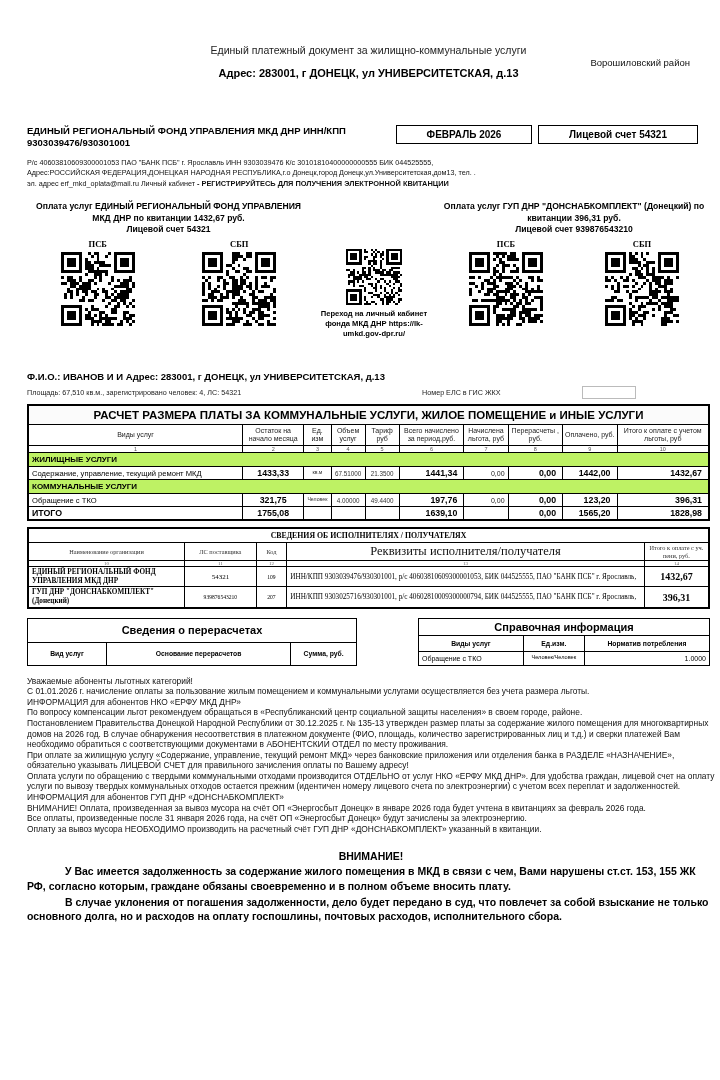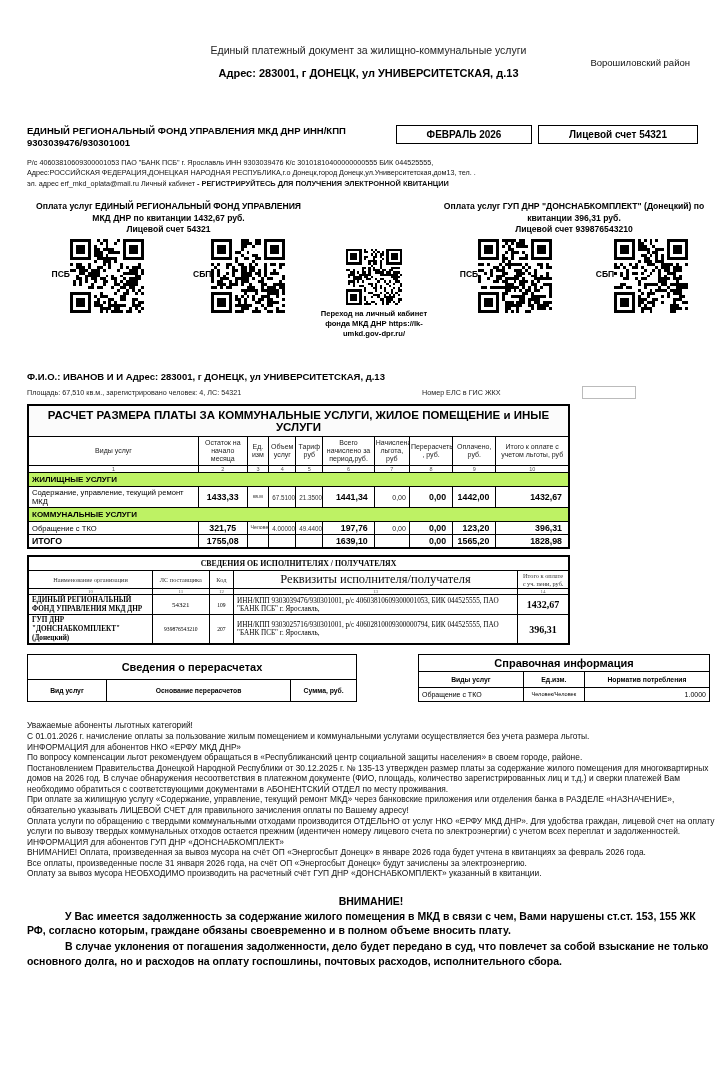--- a/index.html
+++ b/index.html
@@ -22,34 +22,34 @@
   .requisites{margin-top:9px;font-size:7.2px;line-height:1.45;color:#111;}
   .requisites b{font-size:7.4px;}
 
   .pay-section{display:flex;margin-top:12px;}
   .pay-col{display:flex;flex-direction:column;align-items:center;}
   .pay-left{width:283px;}
   .pay-mid{width:128px;padding-top:48px;}
   .pay-right{width:272px;}
   .pay-text{font-weight:bold;font-size:8.6px;text-align:center;line-height:1.3;}
   .qr-pair{display:flex;justify-content:space-around;width:100%;margin-top:4px;}
-  .qr-unit{display:flex;flex-direction:row;align-items:center;}
+  .qr-unit{display:flex;flex-direction:column;align-items:center;font-family:Liberation Serif, serif;}
   .qr-label{font-weight:bold;font-size:8.5px;margin-bottom:3px;}
   .qr{width:74px;height:74px;}
   .qr.small{width:56px;height:56px;}
   .qr svg{width:100%;height:100%;display:block;}
   .mid-caption{font-weight:bold;font-size:7.6px;text-align:center;line-height:1.3;margin-top:4px;width:130px;}
 
   .fio-line{font-weight:bold;font-size:9.5px;margin-top:32px;}
   .fio-sub{display:flex;align-items:center;font-size:7.2px;color:#222;margin-top:4px;}
   .fio-sub .details{width:395px;}
   .els-label{width:160px;}
   .els-box{width:52px;height:11px;border:0.5px solid #bbb;}
 
-  table{border-collapse:collapse;width:543px;table-layout:fixed;}
+  table{border-collapse:collapse;width:683px;table-layout:fixed;}
   td{border:1px solid #000;padding:1px 3px;overflow:hidden;box-sizing:border-box;}
   .calc{margin-top:5px;border:2px solid #000;}
   .calc .title-cell{font-weight:bold;font-size:11.5px;text-align:center;padding:3px 0;background:#fbfbfb;}
   .calc .hdr{font-size:7px;text-align:center;color:#222;line-height:1.15;padding:2px 1px;}
   .calc .num{font-size:5.5px;text-align:center;color:#555;padding:0;}
   .calc .section td{font-weight:bold;font-size:8px;background:#bef264;padding:2px 3px;}
   .calc .svc{font-size:7.6px;}
   .calc .money{font-weight:bold;font-size:8.8px;text-align:center;}
   .calc .money.right{text-align:right;padding-right:6px;}
   .calc .plain{font-size:7px;text-align:center;color:#222;}
@@ -73,21 +73,21 @@
   .sub{border:1.5px solid #000;border-collapse:collapse;}
   .sub td{border:1px solid #000;}
   .sub .title-cell{font-weight:bold;font-size:11px;text-align:center;padding:2px 0;}
   .sub .hdr{font-weight:bold;font-size:6.8px;text-align:center;padding:4px 2px;}
   .sub .cell{font-size:7px;padding:3px 3px;}
   .sub .cell.center{text-align:center;font-size:5.6px;line-height:1;}
   .sub .cell.right{text-align:right;}
   .recalc-t{width:330px;}
   .ref-t{width:292px;}
 
-  .info{margin-top:18px;font-size:8.4px;line-height:1.26;color:#111;width:690px;}
+  .info{margin-top:10px;font-size:8.4px;line-height:1.26;color:#111;width:690px;}
   .info div{margin:0;}
 
   .notice{margin-top:16px;width:688px;}
   .notice .n-title{text-align:center;font-weight:bold;font-size:10.5px;}
   .notice p{font-weight:bold;font-size:10.5px;line-height:1.35;margin:2px 0 0 0;text-indent:38px;text-align:left;}
 </style>
 </head>
 <body>
 
 <div class="page">

